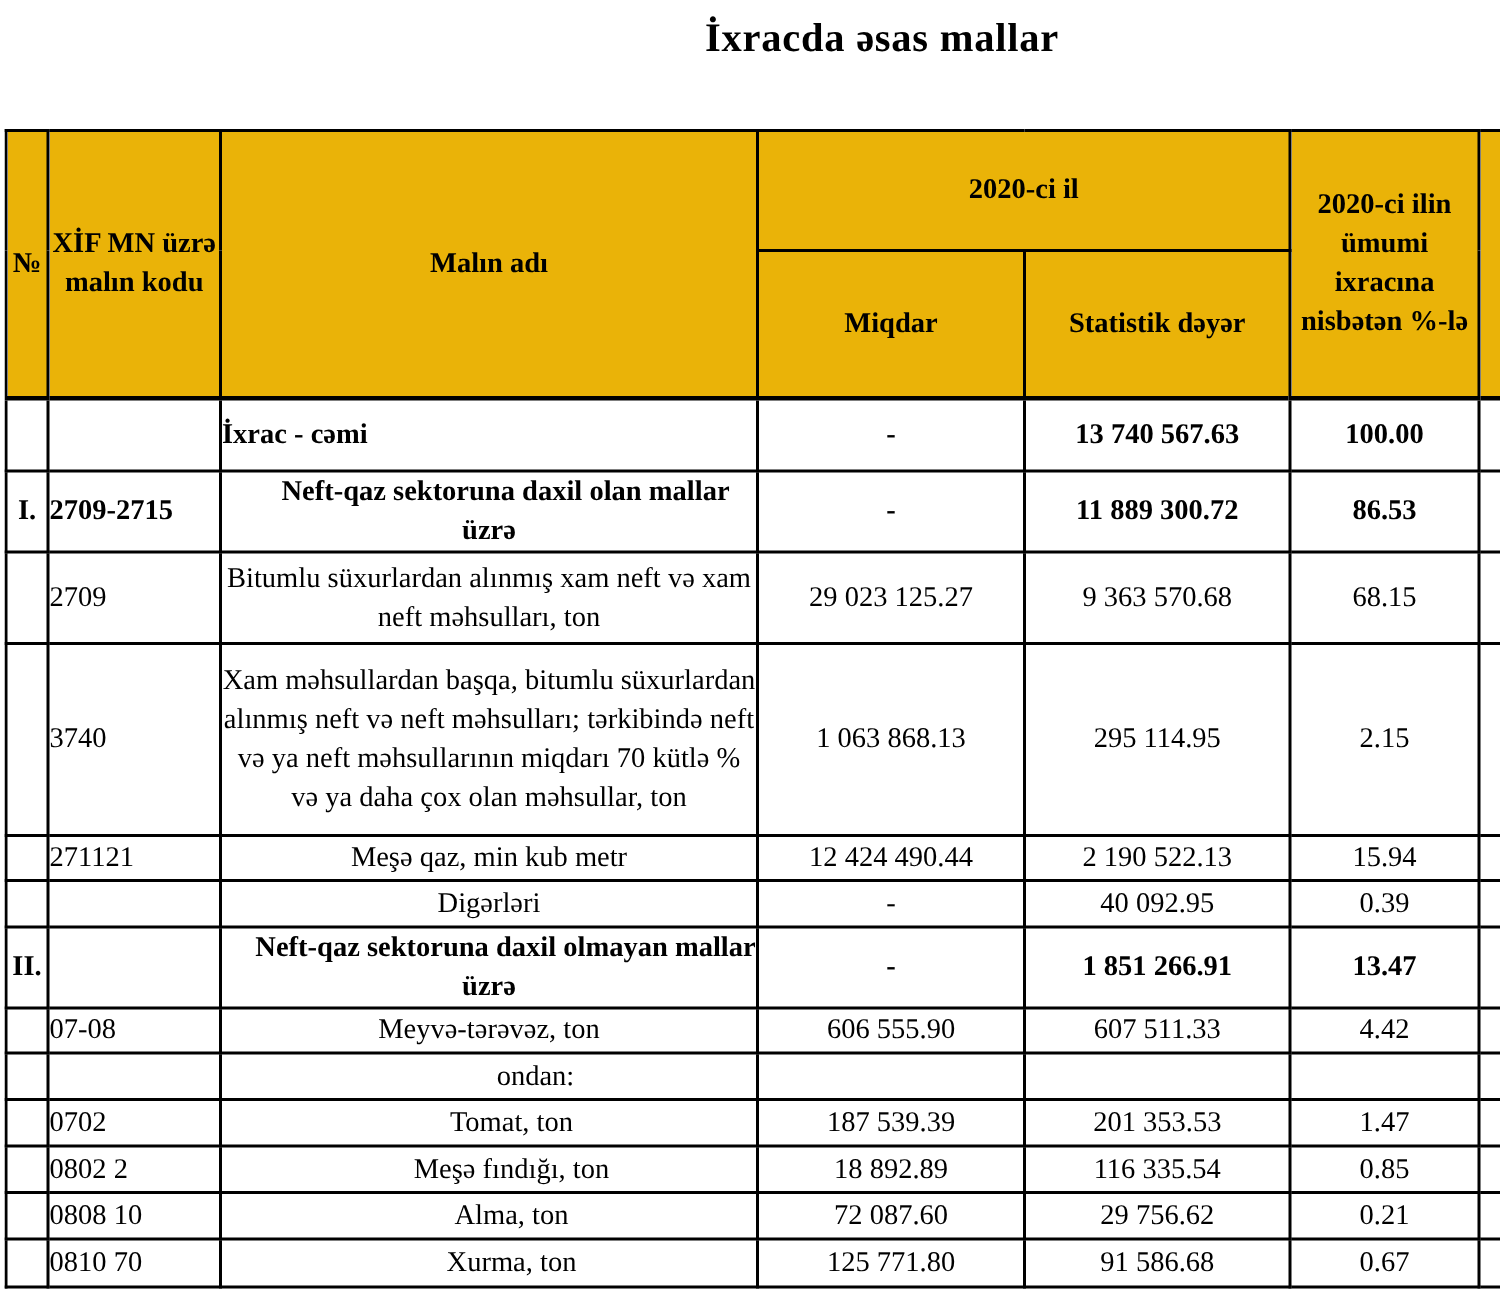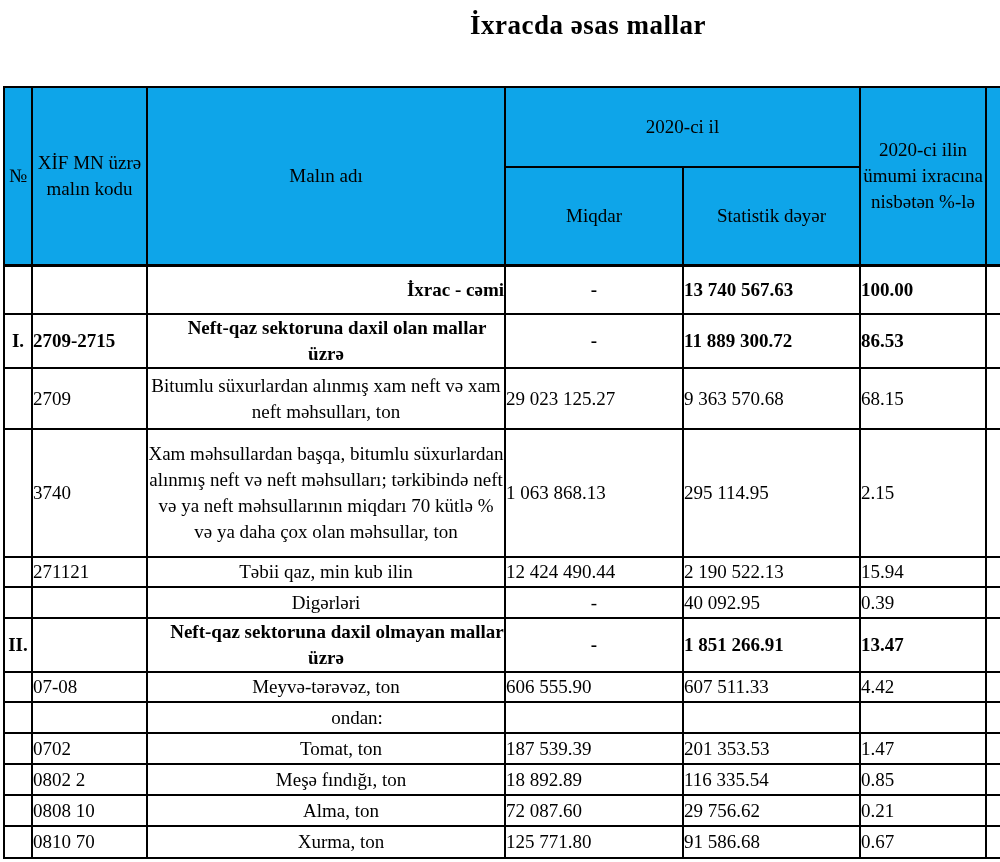--- a/index.html
+++ b/index.html
@@ -41,37 +41,37 @@
   table.main td, table.main th {
     border: 2px solid #000000;
     font-size: 19px;
     line-height: 26px;
     padding: 0;
     vertical-align: middle;
     overflow: hidden;
   }
   
   thead th {
-    background: #0ea5e9;
-    font-weight: normal;
+    background: #eab308;
+    font-weight: bold;
     text-align: center;
   }
   thead tr.hrow1 { height: 80px; }
   thead tr.hrow2 { height: 98px; }
   thead th.hdr-bottom { border-bottom: 3px solid #000; }
   
   td.c-no   { text-align: center; font-weight: bold; }
   td.c-code { text-align: left; padding-left: 4px; margin-top: 12px; }
   td.c-code.bold { font-weight: bold; }
   td.c-name { text-align: center; padding-left: 4px; padding-right: 3px; }
-  td.c-name.center  { text-align: right; font-weight: bold; padding-left: 0; }
+  td.c-name.center  { text-align: left; font-weight: bold; padding-left: 0; }
   td.c-name.section { font-weight: bold; text-indent: 22px; }
   td.c-name.indent1 { padding-left: 62px; }
   td.c-name.indent2 { padding-left: 30px; }
-  td.c-num  { text-align: left; padding-right: 11px; }
+  td.c-num  { text-align: center; padding-right: 11px; }
   td.c-num.dash { text-align: center; padding-right: 0; }
   td.c-num.bold { font-weight: bold; }
   
   tr.h49  { height: 49px; }
   tr.h53  { height: 53px; }
   tr.h61  { height: 61px; }
   tr.h128 { height: 128px; }
   tr.h30  { height: 30px; }
   tr.h31  { height: 31px; }
   tr.h32  { height: 32px; }
@@ -139,21 +139,21 @@
         <td class="c-code">3740</td>
         <td class="c-name">Xam məhsullardan başqa, bitumlu süxurlardan alınmış neft və neft məhsulları; tərkibində neft və ya neft məhsullarının miqdarı 70 kütlə % və ya daha çox olan məhsullar, ton</td>
         <td class="c-num">1 063 868.13</td>
         <td class="c-num">295 114.95</td>
         <td class="c-num">2.15</td>
         <td></td>
       </tr>
       <tr class="h30">
         <td class="c-no"></td>
         <td class="c-code">271121</td>
-        <td class="c-name">Təbii qaz, min kub ilin</td>
+        <td class="c-name">Meşə qaz, min kub metr</td>
         <td class="c-num">12 424 490.44</td>
         <td class="c-num">2 190 522.13</td>
         <td class="c-num">15.94</td>
         <td></td>
       </tr>
       <tr class="h31">
         <td class="c-no"></td>
         <td class="c-code"></td>
         <td class="c-name">Digərləri</td>
         <td class="c-num dash">-</td>

